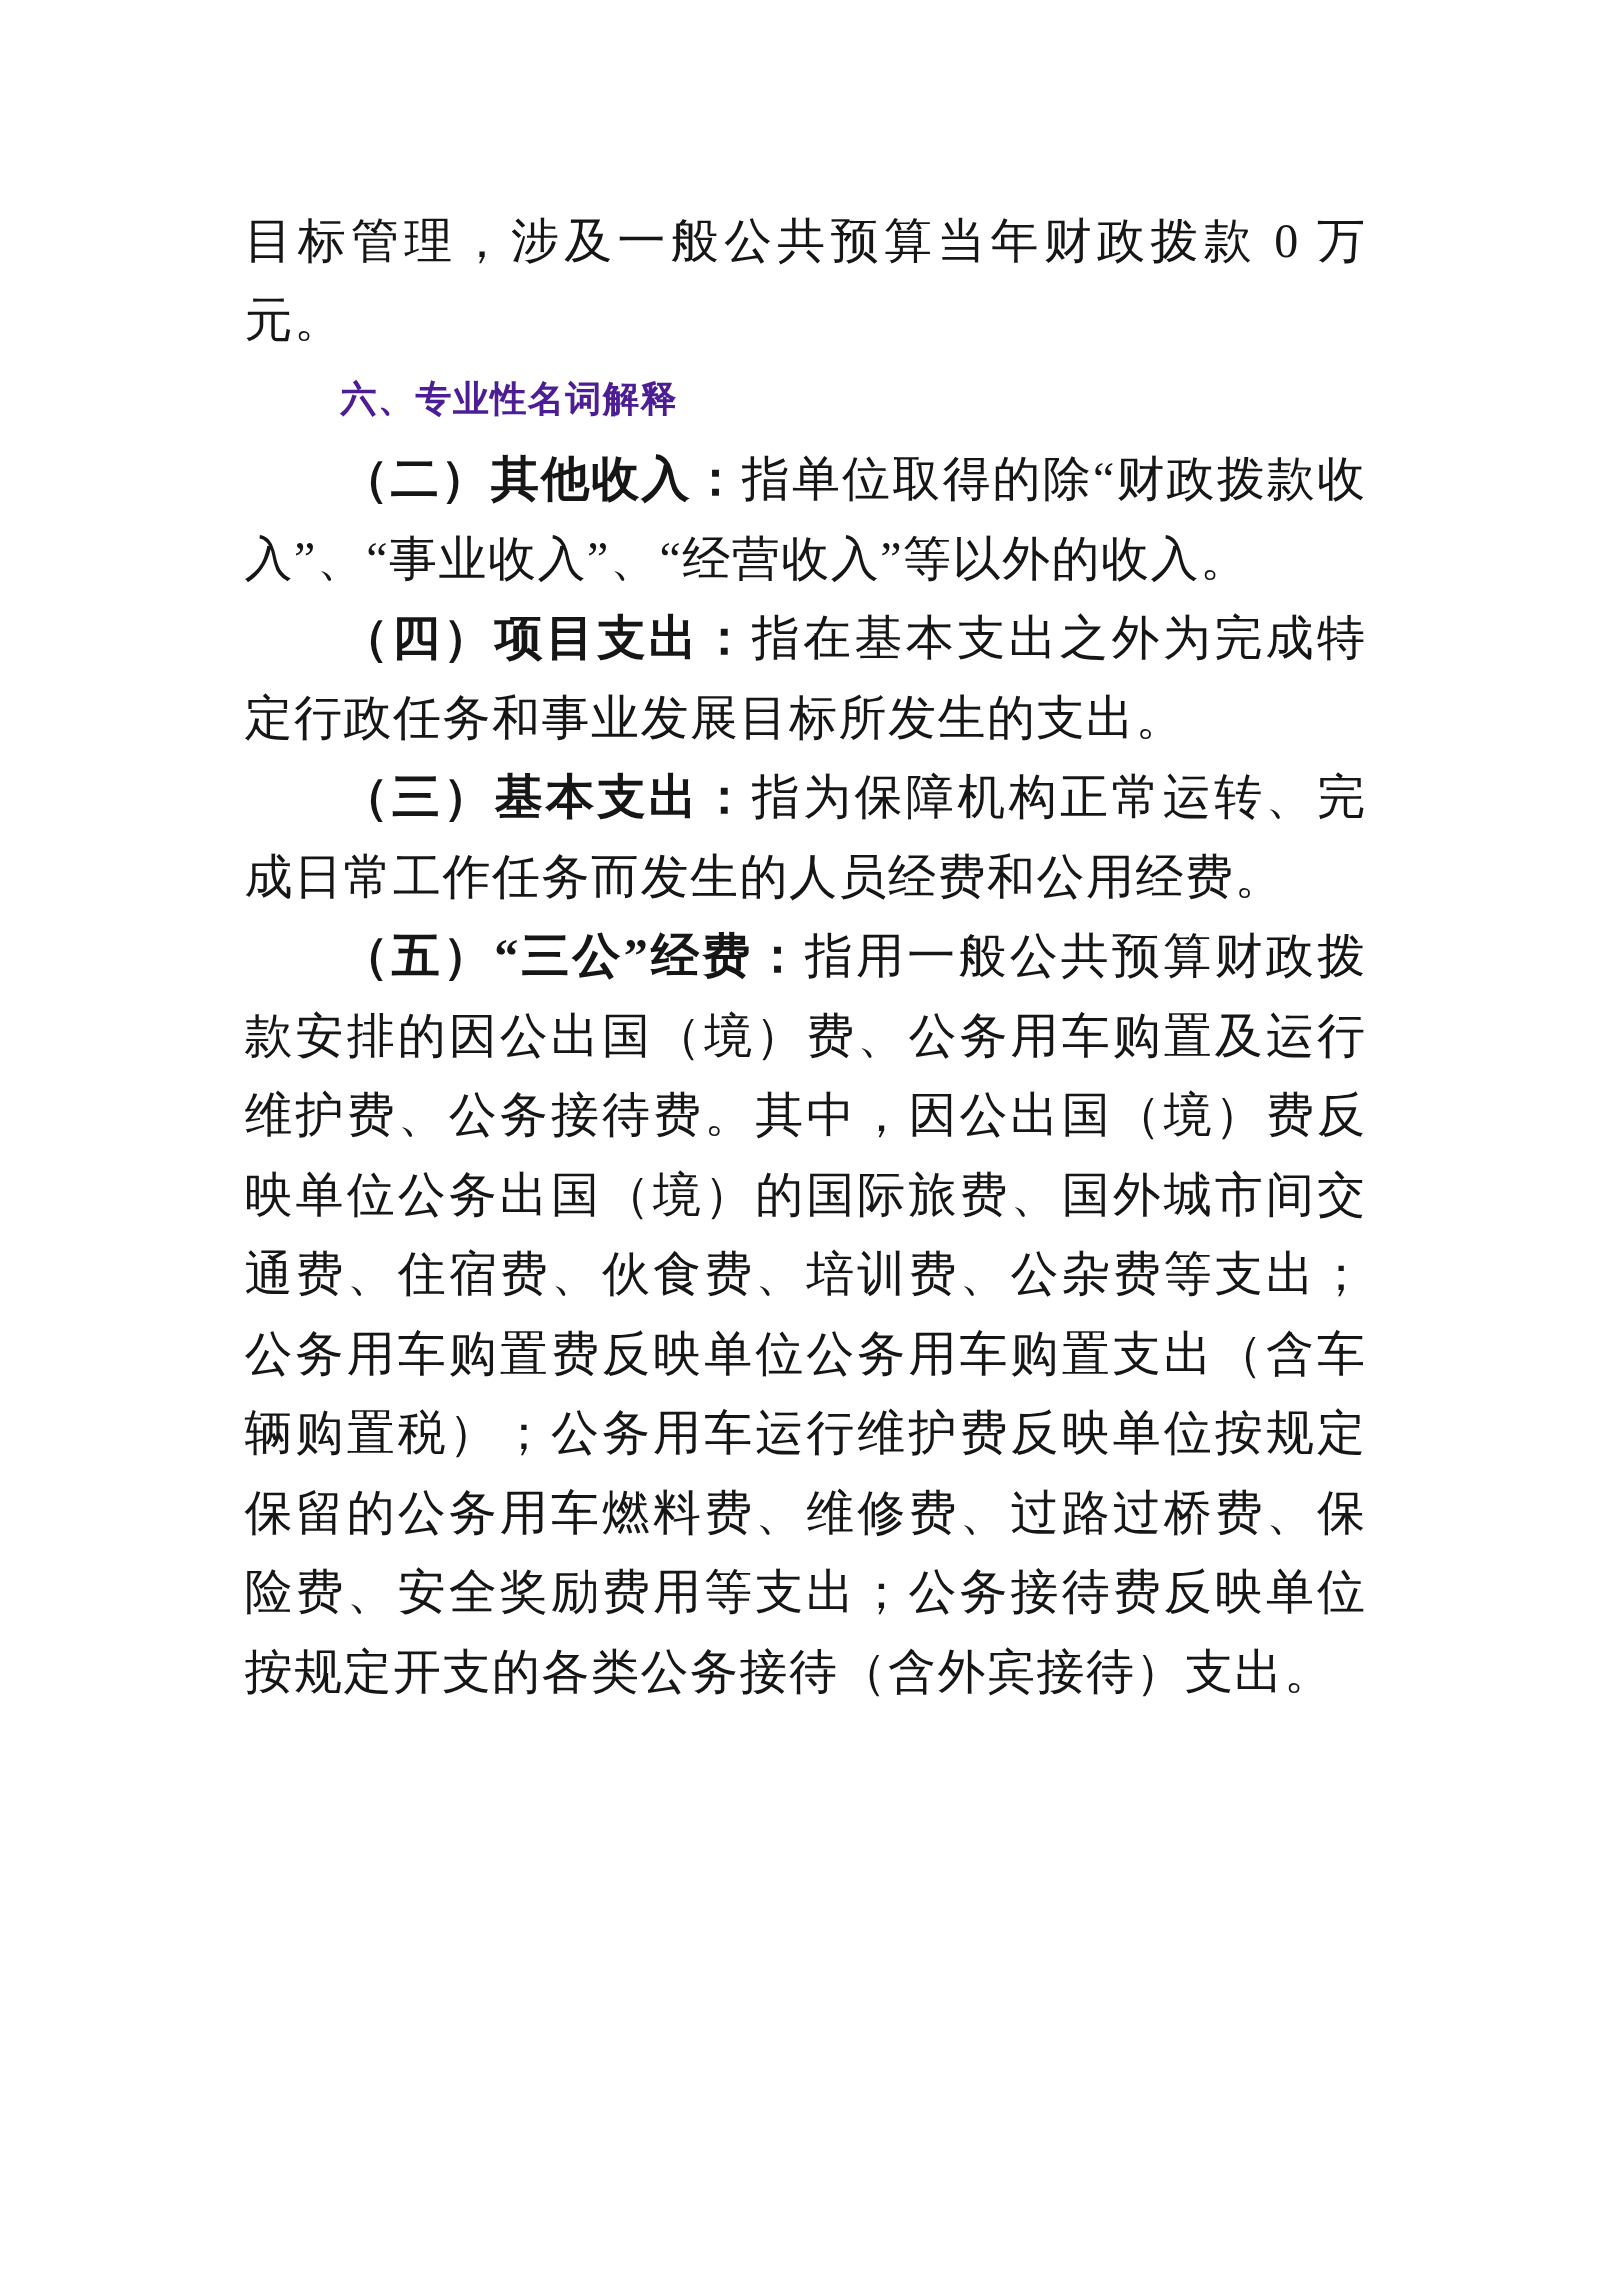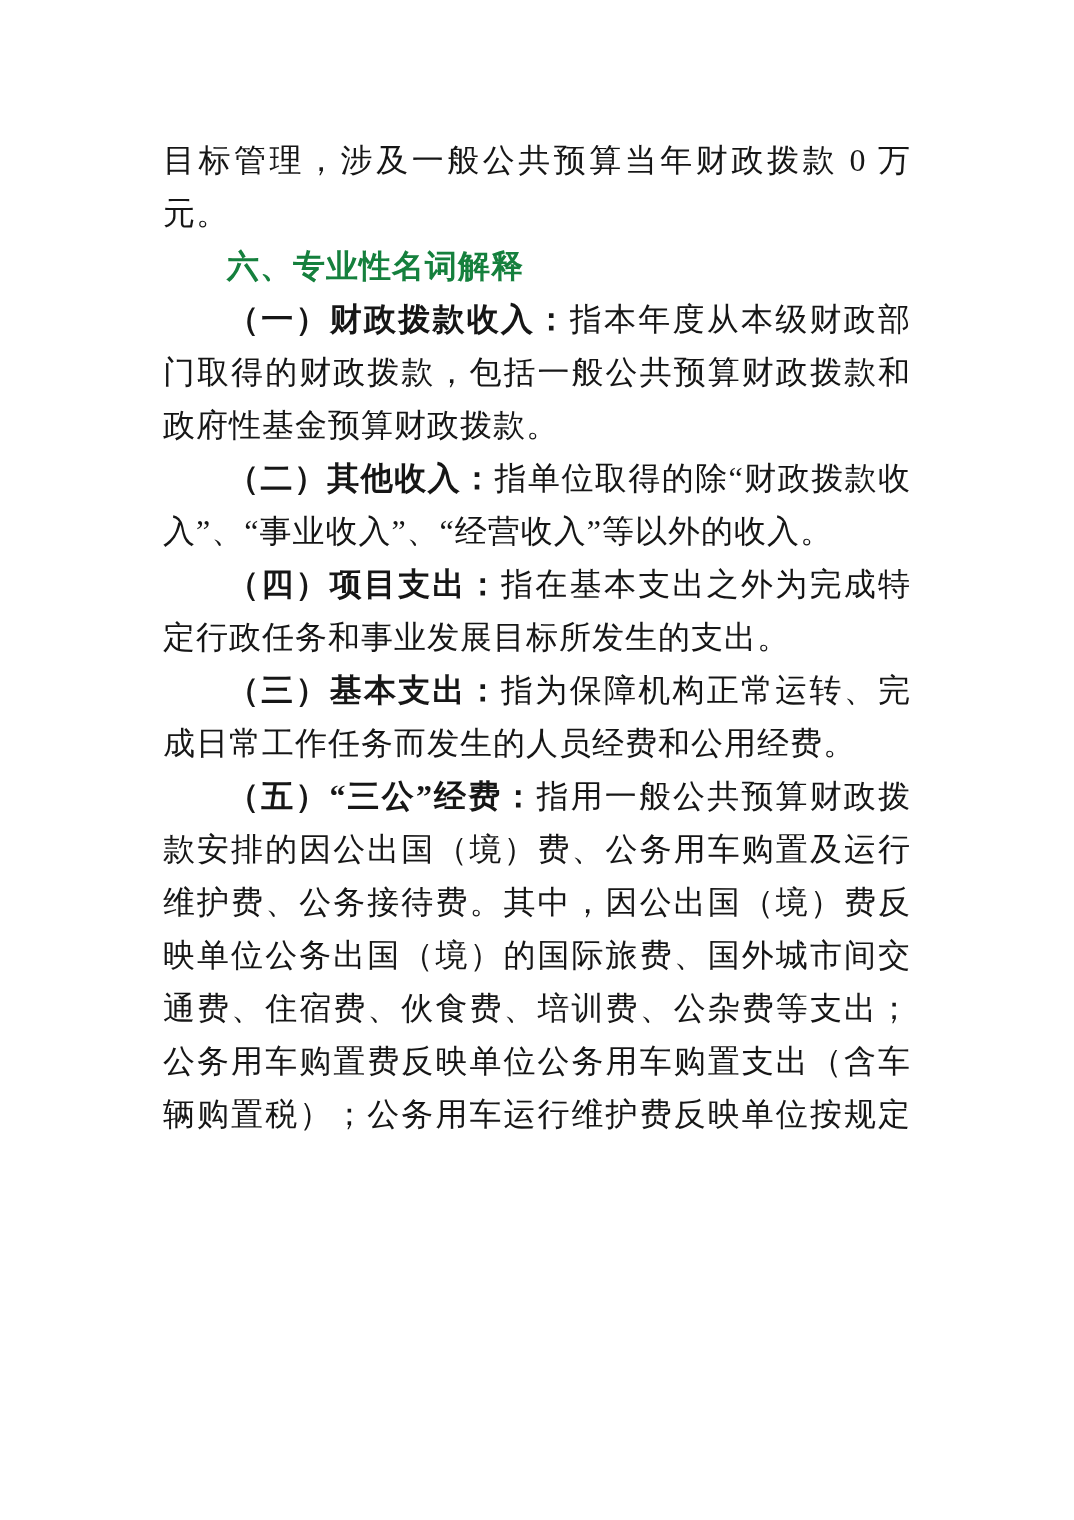--- a/index.html
+++ b/index.html
@@ -27,41 +27,40 @@
     letter-spacing: 1px;
     word-break: break-all;
   }
   .para.indent {
     text-indent: 64px;
   }
   .section-heading {
     margin: 0;
     font-family: "Liberation Sans", "DejaVu Sans", sans-serif;
     font-weight: bold;
-    font-size: 32px;
+    font-size: 24px;
     line-height: 53px;
     text-indent: 64px;
     letter-spacing: 1px;
-    color: #15803d;
+    color: #4c1d95;
   }
   .def-lead {
     font-weight: bold;
   }
 </style>
 </head>
 <body>
 
 <div class="page">
 
   <p class="para">目标管理，涉及一般公共预算当年财政拨款 0 万元。</p>
 
 
   <h2 class="section-heading">六、专业性名词解释</h2>
 
-  <p class="para indent"><span class="def-lead">（一）财政拨款收入：</span><span>指本年度从本级财政部门取得的财政拨款，包括一般公共预算财政拨款和政府性基金预算财政拨款。</span></p>
 
   <p class="para indent"><span class="def-lead">（二）其他收入：</span><span>指单位取得的除“财政拨款收入”、“事业收入”、“经营收入”等以外的收入。</span></p>
 
   <p class="para indent"><span class="def-lead">（四）项目支出：</span><span>指在基本支出之外为完成特定行政任务和事业发展目标所发生的支出。</span></p>
 
   <p class="para indent"><span class="def-lead">（三）基本支出：</span><span>指为保障机构正常运转、完成日常工作任务而发生的人员经费和公用经费。</span></p>
 
   <p class="para indent"><span class="def-lead">（五）“三公”经费：</span><span>指用一般公共预算财政拨款安排的因公出国（境）费、公务用车购置及运行维护费、公务接待费。其中，因公出国（境）费反映单位公务出国（境）的国际旅费、国外城市间交通费、住宿费、伙食费、培训费、公杂费等支出；公务用车购置费反映单位公务用车购置支出（含车辆购置税）；公务用车运行维护费反映单位按规定保留的公务用车燃料费、维修费、过路过桥费、保险费、安全奖励费用等支出；公务接待费反映单位按规定开支的各类公务接待（含外宾接待）支出。</span></p>
 
 </div>

